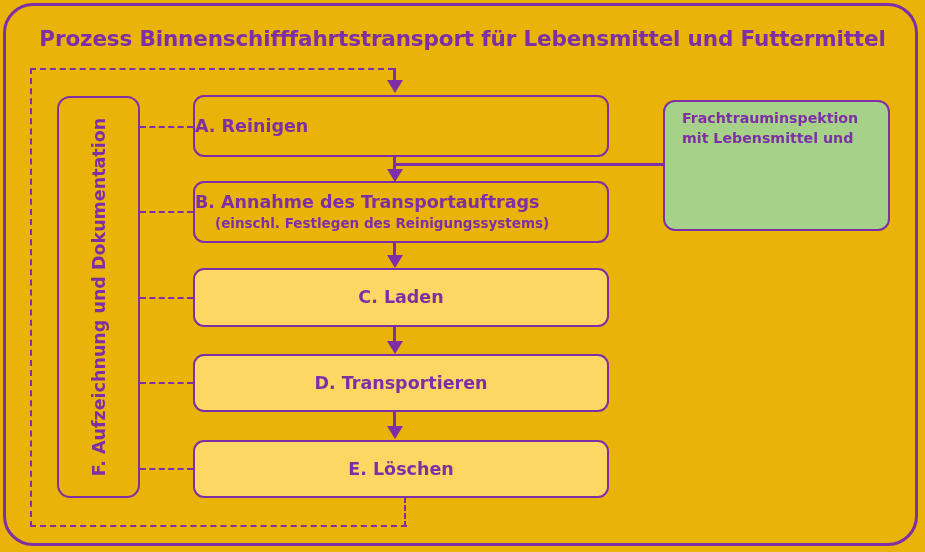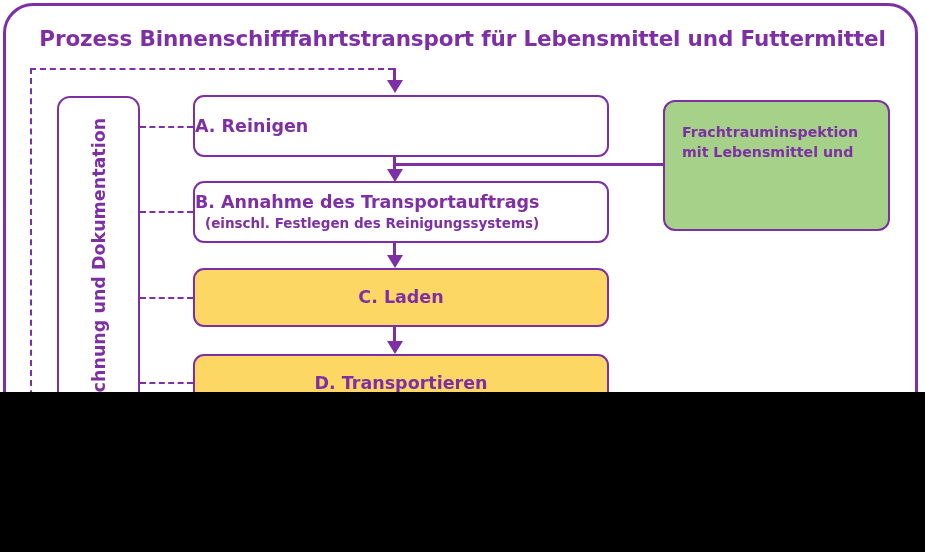--- a/index.html
+++ b/index.html
@@ -3,22 +3,22 @@
 <meta charset="utf-8">
 <style>
   html, body {
     margin: 0;
     padding: 0;
     background: #000000;
   }
   #stage {
     position: relative;
     width: 925px;
-    height: 392px;
-    background: #ffffff;
+    height: 552px;
+    background: #eab308;
     font-family: "DejaVu Sans", sans-serif;
     overflow: hidden;
   }
 
   
   #outer-frame {
     position: absolute;
     left: 3px;
     top: 3px;
     width: 915px;
@@ -55,21 +55,21 @@
     justify-content: center;
   }
   .pbox .main-label {
     font-size: 17.5px;
     font-weight: bold;
     line-height: 1.18;
   }
   .pbox .sub-label {
     font-size: 13.5px;
     font-weight: bold;
-    padding-left: 10px;
+    padding-left: 20px;
     line-height: 1.35;
     margin-top: 2px;
   }
   .pbox.clear   { background: transparent; }
   .pbox.yellow  { background: #FDD764; align-items: center; }
 
   
   #green-note {
     position: absolute;
     left: 663px;
@@ -77,21 +77,21 @@
     width: 227px;
     height: 131px;
     box-sizing: border-box;
     background: #A6D189;
     border: 2.5px solid #7E2FA5;
     border-radius: 12px;
     color: #7E2FA5;
     font-size: 14.2px;
     font-weight: bold;
     line-height: 1.42;
-    padding: 20px 14px 0 17px;
+    padding: 6px 14px 0 17px;
   }
 
   
   #doc-box {
     position: absolute;
     left: 57px;
     top: 96px;
     width: 83px;
     height: 402px;
     box-sizing: border-box;

